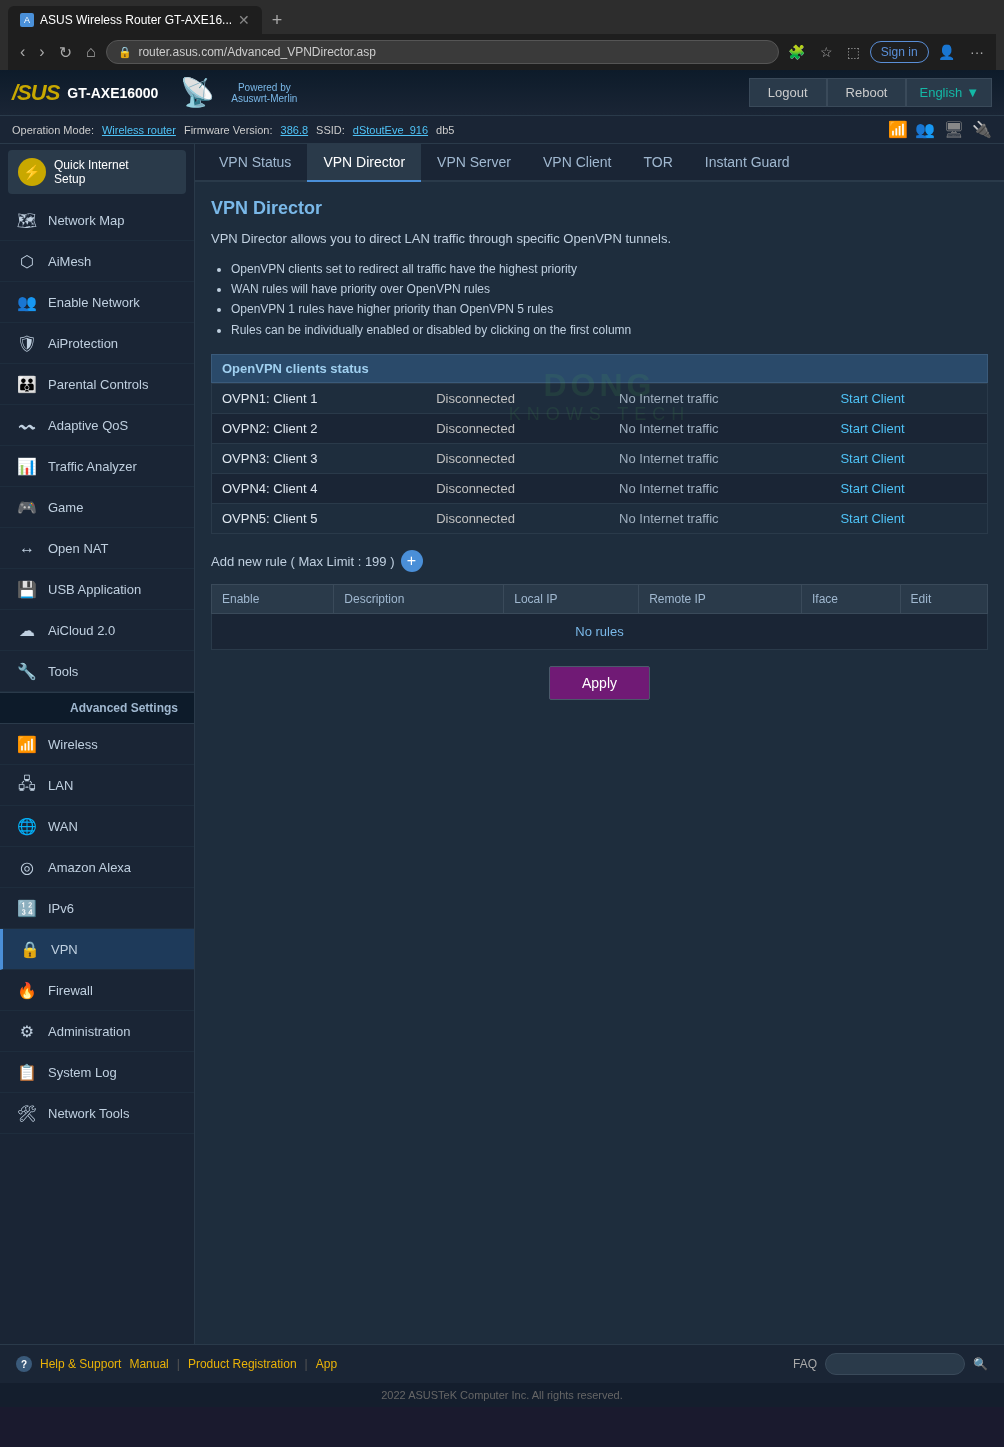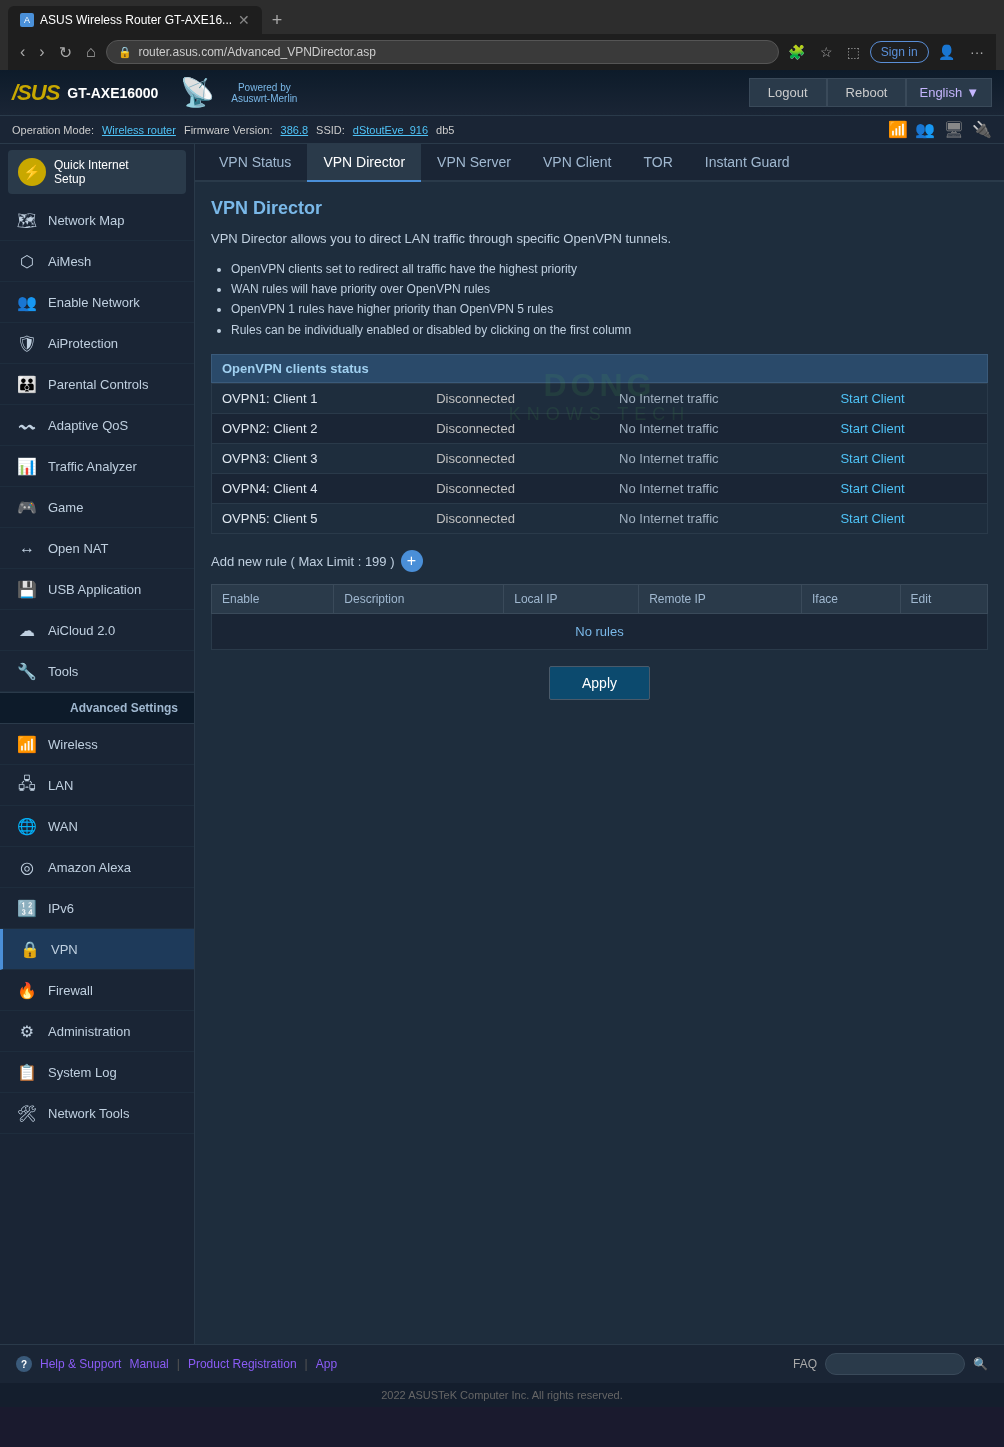--- a/index.html
+++ b/index.html
@@ -164,21 +164,21 @@
       background: #2a3a4a;
       border: 1px solid #3a4a5a;
       color: #ccc;
       padding: 6px 18px;
       cursor: pointer;
       font-size: 13px;
     }
     .lang-btn {
       background: #2a3a4a;
       border: 1px solid #3a4a5a;
-      color: #c4b5fd;
+      color: #14b8a6;
       padding: 6px 12px;
       cursor: pointer;
       font-size: 13px;
       display: flex; align-items: center; gap: 4px;
     }
 
     
     .status-bar {
       background: #1a2535;
       padding: 4px 12px;
@@ -404,41 +404,41 @@
       color: #7ab8e8;
       font-size: 13px;
       text-align: center;
       border: 1px solid #2a3a4a;
     }
 
     
     .apply-btn {
       display: block;
       margin: 0 auto;
-      background: #0c4a6e;
+      background: #701a75;
       border: 1px solid #4a5a6a;
       color: #fff;
       padding: 8px 32px;
       font-size: 14px;
       cursor: pointer;
       border-radius: 2px;
     }
 
     
     .router-footer {
       background: #1a2535;
       border-top: 1px solid #2a3a4a;
       padding: 8px 16px;
       display: flex;
       align-items: center;
       gap: 8px;
       font-size: 12px;
       flex-wrap: wrap;
     }
-    .footer-link { color: #8b5cf6; text-decoration: none; cursor: pointer; }
+    .footer-link { color: #eab308; text-decoration: none; cursor: pointer; }
     .footer-sep { color: #555; }
     .footer-faq { margin-left: auto; color: #aaa; }
     .footer-search {
       background: #2a3a4a;
       border: 1px solid #3a4a5a;
       border-radius: 12px;
       padding: 3px 10px;
       color: #ccc;
       font-size: 12px;
       width: 140px;

